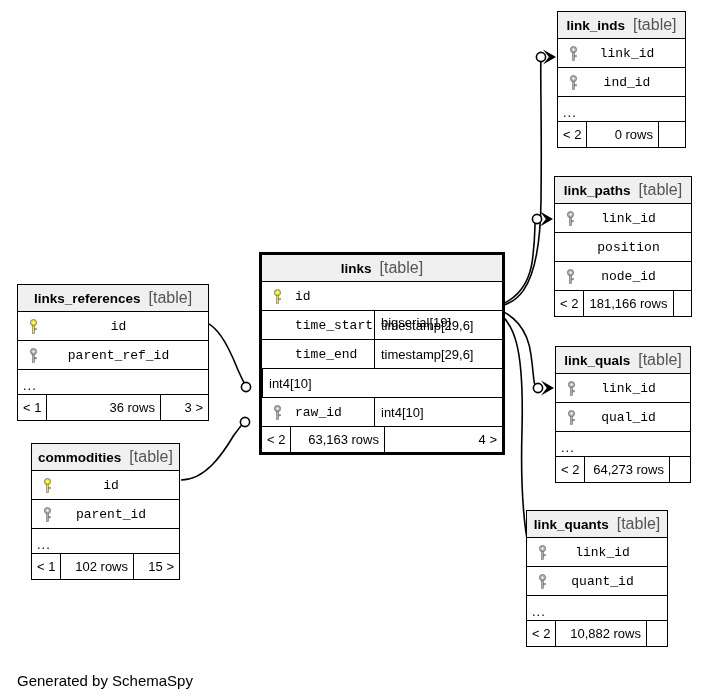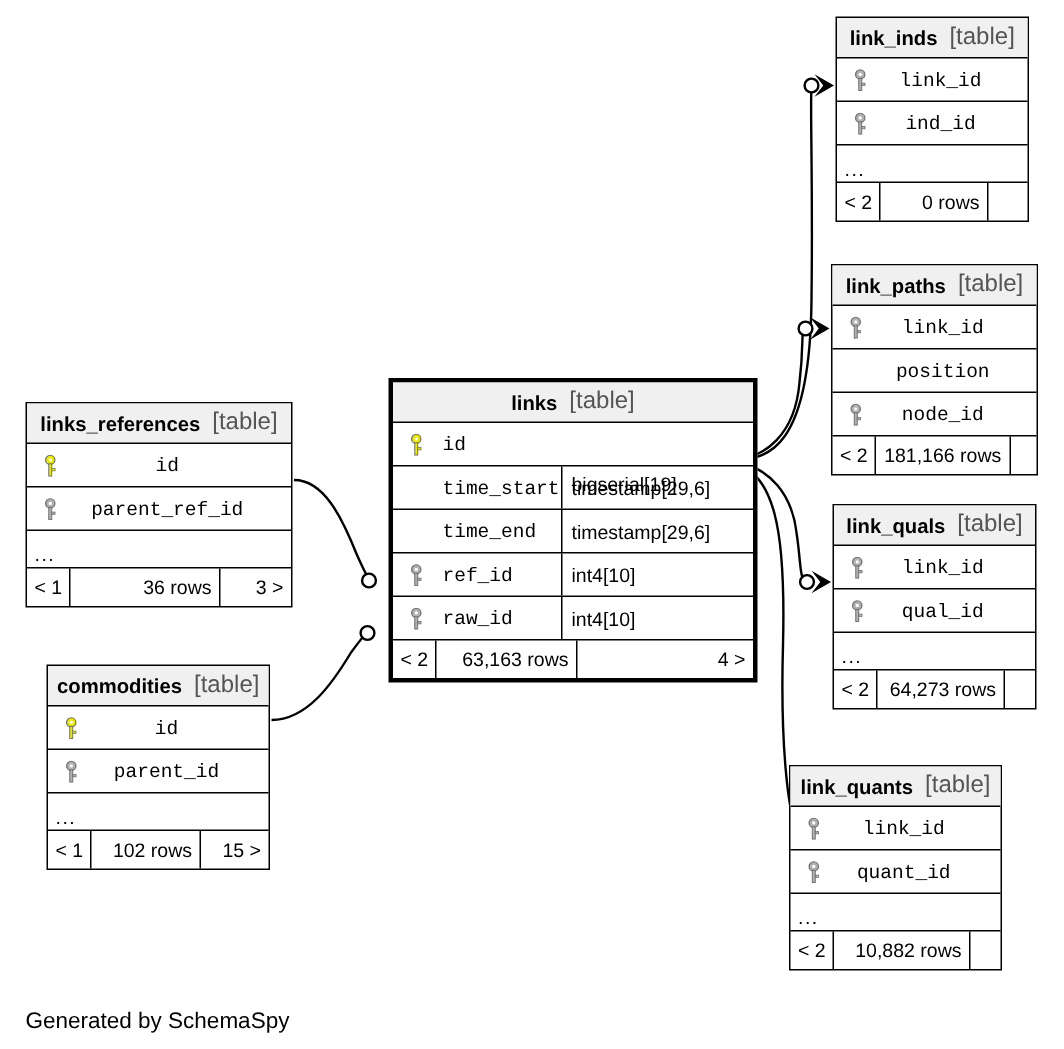--- a/index.html
+++ b/index.html
@@ -209,31 +209,20 @@
           <div class="col-type" style="flex: 1 1 auto;">timestamp[29,6]</div>
         </div>
         <div class="col-row">
           <div class="col-main" style="flex: 0 0 112px;">
             <span class="keyslot"></span>
             <span class="col-label" style="padding-left: 8px;">time_end</span>
           </div>
           <div class="col-type" style="flex: 1 1 auto;">timestamp[29,6]</div>
         </div>
         <div class="col-row">
-          <div class="col-main" style="flex: 0 0 112px;">
-            <span class="keyslot">
-              <svg class="key" viewBox="0 0 9 15" xmlns="http://www.w3.org/2000/svg">
-                <circle cx="4.5" cy="3.6" r="3.1" fill="#b0b0b0" stroke="#6b6b6b" stroke-width="0.8"></circle>
-                <circle cx="4.5" cy="3.6" r="1.1" fill="#ffffff"></circle>
-                <rect x="3.5" y="6.2" width="2" height="8.2" fill="#b0b0b0" stroke="#6b6b6b" stroke-width="0.6"></rect>
-                <rect x="5.5" y="9.4" width="2.2" height="1.5" fill="#b0b0b0" stroke="#6b6b6b" stroke-width="0.5"></rect>
-              </svg>
-            </span>
-            <span class="col-label" style="padding-left: 8px;">ref_id</span>
-          </div>
           <div class="col-type" style="flex: 1 1 auto;">int4[10]</div>
         </div>
         <div class="col-row">
           <div class="col-main" style="flex: 0 0 112px;">
             <span class="keyslot">
               <svg class="key" viewBox="0 0 9 15" xmlns="http://www.w3.org/2000/svg">
                 <circle cx="4.5" cy="3.6" r="3.1" fill="#b0b0b0" stroke="#6b6b6b" stroke-width="0.8"></circle>
                 <circle cx="4.5" cy="3.6" r="1.1" fill="#ffffff"></circle>
                 <rect x="3.5" y="6.2" width="2" height="8.2" fill="#b0b0b0" stroke="#6b6b6b" stroke-width="0.6"></rect>
                 <rect x="5.5" y="9.4" width="2.2" height="1.5" fill="#b0b0b0" stroke="#6b6b6b" stroke-width="0.5"></rect>
@@ -242,21 +231,21 @@
             <span class="col-label" style="padding-left: 8px;">raw_id</span>
           </div>
           <div class="col-type" style="flex: 1 1 auto;">int4[10]</div>
         </div>
         <div class="foot-row">
           <div class="foot-cell foot-left">&lt; 2</div>
           <div class="foot-cell foot-mid">63,163 rows</div>
           <div class="foot-cell foot-right" style="flex: 0 0 117px;">4 &gt;</div>
         </div>
       </div>
-      <div class="tbl" style="left: 17px; top: 268px; width: 178px;">
+      <div class="tbl" style="left: 17px; top: 284px; width: 192px;">
         <div class="tbl-head">
           <span class="tbl-name">links_references</span>
           <span class="tbl-tag">[table]</span>
         </div>
         <div class="col-row">
           <div class="col-main">
             <span class="keyslot">
               <svg class="key" viewBox="0 0 9 15" xmlns="http://www.w3.org/2000/svg">
                 <circle cx="4.5" cy="3.6" r="3.1" fill="#e8e800" stroke="#6b6b6b" stroke-width="0.8"></circle>
                 <circle cx="4.5" cy="3.6" r="1.1" fill="#ffffff"></circle>
@@ -399,21 +388,21 @@
             </span>
             <span class="col-label center">node_id</span>
           </div>
         </div>
         <div class="foot-row">
           <div class="foot-cell foot-left">&lt; 2</div>
           <div class="foot-cell foot-mid">181,166 rows</div>
           <div class="foot-cell foot-right" style="flex: 0 0 20px;"></div>
         </div>
       </div>
-      <div class="tbl" style="left: 555px; top: 336px; width: 136px;">
+      <div class="tbl" style="left: 555px; top: 346px; width: 136px;">
         <div class="tbl-head">
           <span class="tbl-name">link_quals</span>
           <span class="tbl-tag">[table]</span>
         </div>
         <div class="col-row">
           <div class="col-main">
             <span class="keyslot">
               <svg class="key" viewBox="0 0 9 15" xmlns="http://www.w3.org/2000/svg">
                 <circle cx="4.5" cy="3.6" r="3.1" fill="#b0b0b0" stroke="#6b6b6b" stroke-width="0.8"></circle>
                 <circle cx="4.5" cy="3.6" r="1.1" fill="#ffffff"></circle>

